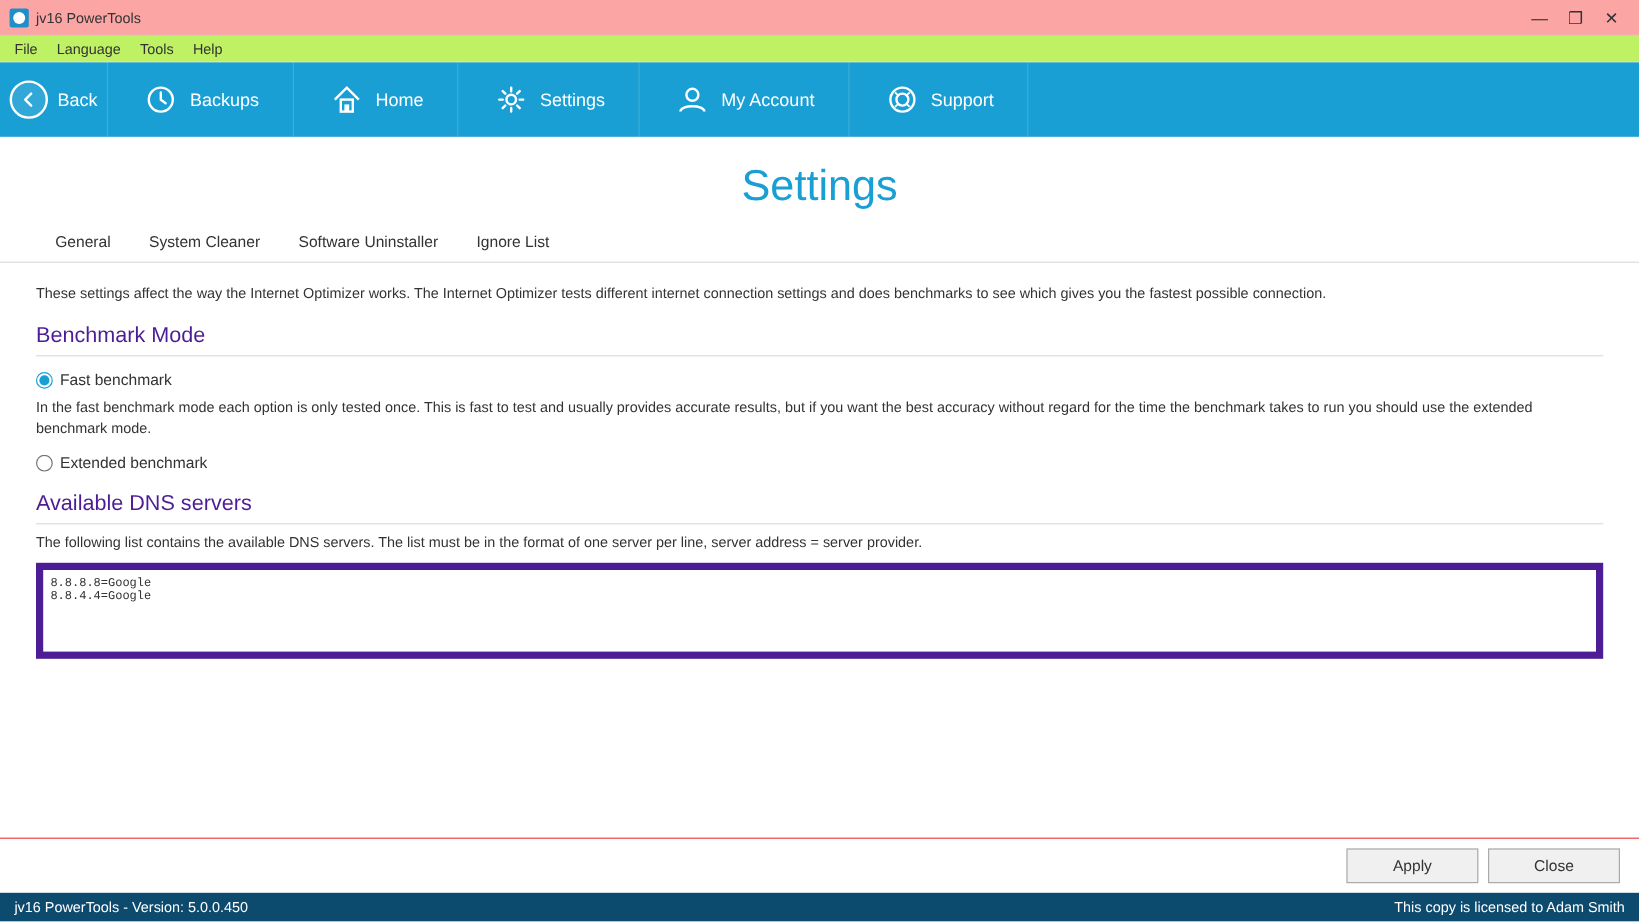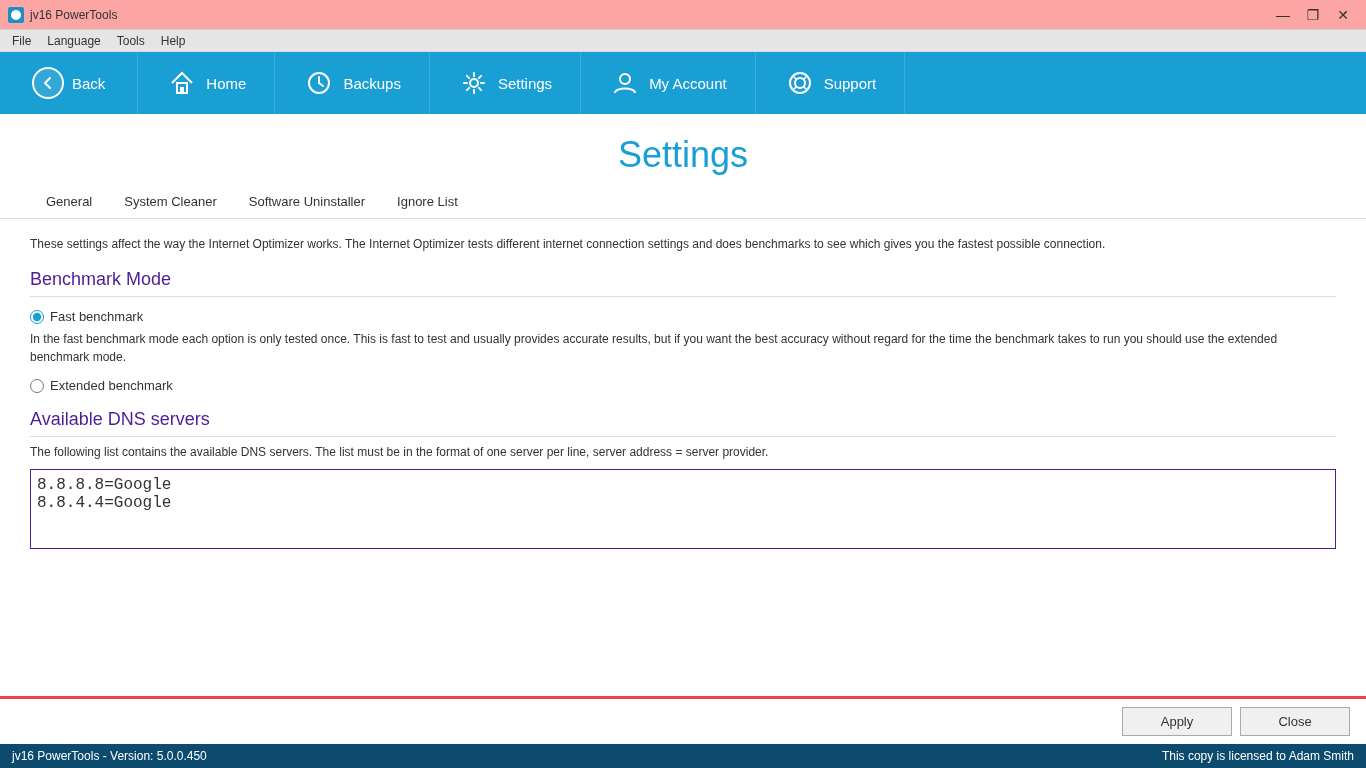--- a/index.html
+++ b/index.html
@@ -16,21 +16,21 @@
       border-bottom: 1px solid #ccc;
       flex-shrink: 0;
     }
     .title-bar-left { display: flex; align-items: center; gap: 6px; font-size: 12px; color: #333; }
     .title-bar-icon { width: 16px; height: 16px; background: #1e8fc8; border-radius: 2px; display: flex; align-items: center; justify-content: center; }
     .title-bar-controls { display: flex; gap: 0; }
     .title-bar-btn { width: 30px; height: 30px; border: none; background: transparent; cursor: pointer; font-size: 14px; color: #333; display: flex; align-items: center; justify-content: center; }
 
     
     .menu-bar {
-      background: #e5e5e5;
+      background: #bef264;
       height: 22px;
       display: flex;
       align-items: center;
       padding: 0 4px;
       border-bottom: 1px solid #ddd;
       flex-shrink: 0;
     }
     .menu-item { padding: 2px 8px; font-size: 12px; cursor: pointer; color: #333; }
 
     
@@ -46,21 +46,21 @@
       align-items: center;
       gap: 8px;
       padding: 0 28px;
       height: 100%;
       cursor: pointer;
       color: #fff;
       font-size: 15px;
       text-decoration: none;
       border-right: 1px solid rgba(255,255,255,0.15);
     }
-    .nav-item.back { padding: 0 32px; }
+    .nav-item.back { padding: 0 8px; }
     .nav-icon { width: 32px; height: 32px; display: flex; align-items: center; justify-content: center; }
 
     
     .back-circle {
       width: 32px; height: 32px; border: 2px solid #fff; border-radius: 50%;
       display: flex; align-items: center; justify-content: center;
       background: rgba(255,255,255,0.1);
     }
 
     
@@ -129,32 +129,32 @@
 
     .radio-option { margin: 12px 0 6px; display: flex; align-items: center; gap: 6px; }
     .radio-option input[type="radio"] { accent-color: #1a9fd4; width: 14px; height: 14px; }
     .radio-label { font-size: 13px; color: #333; font-weight: 500; }
     .option-desc { font-size: 12px; color: #333; margin: 4px 0 8px 0; line-height: 1.5; }
 
     .dns-text { font-size: 12px; color: #333; margin-bottom: 10px; }
     .dns-textarea {
       width: 100%;
       height: 80px;
-      border: 1px solid #4c1d95;
+      border: 6px solid #4c1d95;
       font-family: 'Courier New', monospace;
-      font-size: 16px;
+      font-size: 10px;
       padding: 6px;
       resize: none;
       color: #333;
     }
 
     
     .bottom-bar {
       background: #fff;
-      border-top: 3px solid #ef4444;
+      border-top: 1px solid #ef4444;
       padding: 8px 16px;
       display: flex;
       justify-content: flex-end;
       gap: 8px;
       flex-shrink: 0;
     }
     .btn {
       min-width: 110px;
       padding: 6px 16px;
       border: 1px solid #aaa;
@@ -212,36 +212,36 @@
       <svg width="16" height="16" viewBox="0 0 16 16" fill="none">
         <polyline points="10,3 5,8 10,13" stroke="white" stroke-width="2" stroke-linecap="round" stroke-linejoin="round"></polyline>
       </svg>
     </div>
     <span>Back</span>
   </div>
 
   <div class="nav-item">
     <div class="nav-icon">
       <svg width="28" height="28" viewBox="0 0 28 28" fill="none">
+        <circle cx="14" cy="14" r="10" stroke="white" stroke-width="2"></circle>
+        <polyline points="14,8 14,14 18,17" stroke="white" stroke-width="2" stroke-linecap="round"></polyline>
+      </svg>
+    </div>
+    <span>Backups</span>
+  </div>
+
+  <div class="nav-item">
+    <div class="nav-icon">
+      <svg width="28" height="28" viewBox="0 0 28 28" fill="none">
         <polyline points="4,14 14,4 24,14" stroke="white" stroke-width="2" fill="none"></polyline>
         <rect x="9" y="14" width="10" height="10" stroke="white" stroke-width="2" fill="none"></rect>
         <rect x="12" y="18" width="4" height="6" fill="white"></rect>
       </svg>
     </div>
     <span>Home</span>
-  </div>
-
-  <div class="nav-item">
-    <div class="nav-icon">
-      <svg width="28" height="28" viewBox="0 0 28 28" fill="none">
-        <circle cx="14" cy="14" r="10" stroke="white" stroke-width="2"></circle>
-        <polyline points="14,8 14,14 18,17" stroke="white" stroke-width="2" stroke-linecap="round"></polyline>
-      </svg>
-    </div>
-    <span>Backups</span>
   </div>
 
   <div class="nav-item">
     <div class="nav-icon">
       <svg width="28" height="28" viewBox="0 0 28 28" fill="none">
         <circle cx="14" cy="14" r="4" stroke="white" stroke-width="2"></circle>
         <path d="M14 4 L14 7 M14 21 L14 24 M4 14 L7 14 M21 14 L24 14 M6.9 6.9 L9.1 9.1 M18.9 18.9 L21.1 21.1 M21.1 6.9 L18.9 9.1 M9.1 18.9 L6.9 21.1" stroke="white" stroke-width="2" stroke-linecap="round"></path>
       </svg>
     </div>
     <span>Settings</span>

